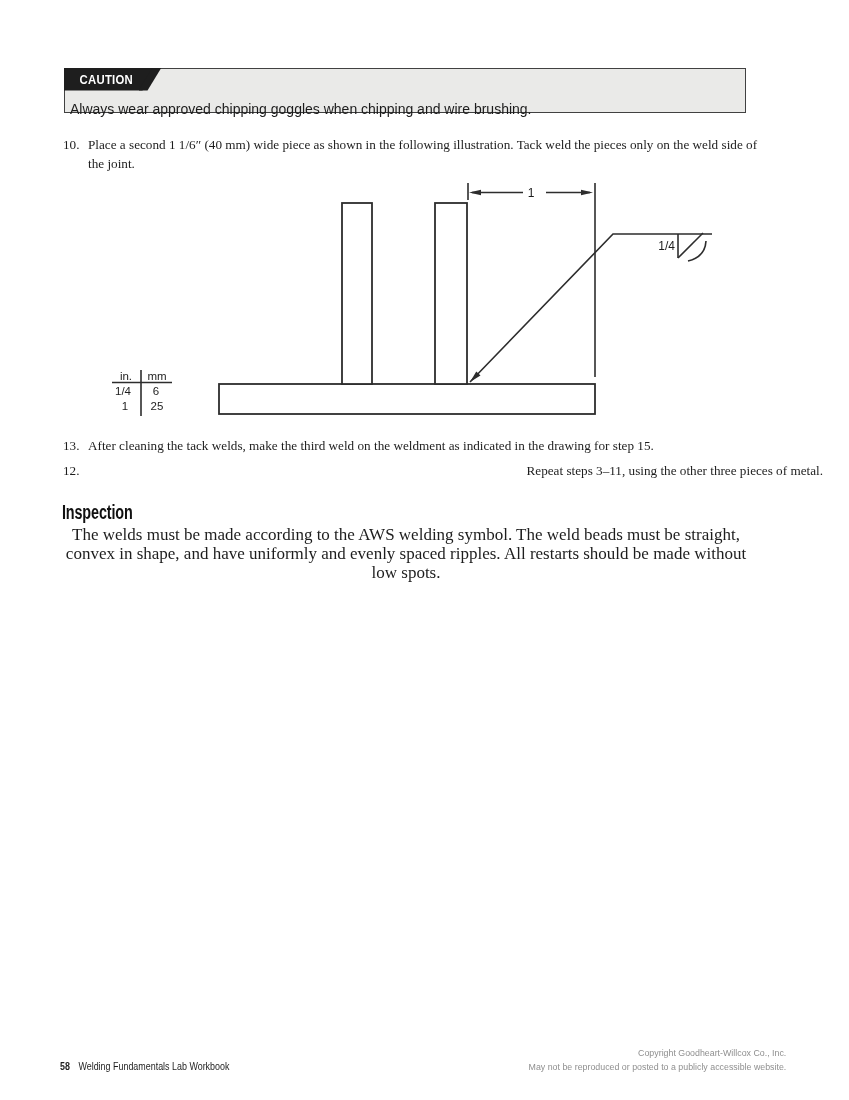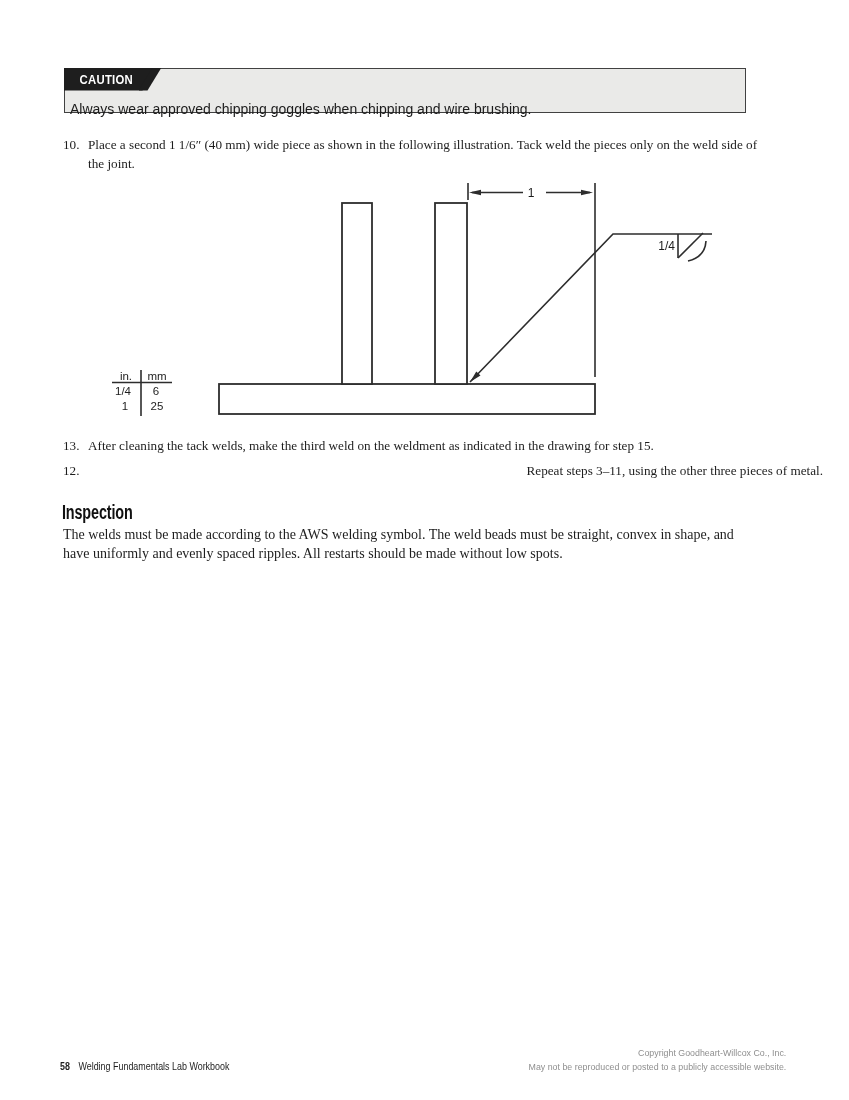--- a/index.html
+++ b/index.html
@@ -40,21 +40,21 @@
   .fig-stroke{stroke:var(--line,#2d2d2d);stroke-width:1.6;fill:none;stroke-linecap:butt;}
   .fig-shape{stroke:var(--line,#2d2d2d);stroke-width:1.8;fill:#ffffff;}
   .fig-arrow{fill:var(--line,#2d2d2d);stroke:none;}
   text.fig-label{font-family:"Liberation Sans",sans-serif;font-size:11.5px;fill:var(--ink,#1d1d1d);}
   text.fig-label-lg{font-family:"Liberation Sans",sans-serif;font-size:12px;fill:var(--ink,#1d1d1d);}
 
   
   .section-heading{position:absolute;left:62px;top:501px;font-family:"Liberation Sans",sans-serif;
         font-weight:bold;font-size:20px;letter-spacing:-.2px;transform:scaleX(.72);
         transform-origin:left center;white-space:nowrap;color:#111;}
-  .section-body{position:absolute;left:63px;top:526px;width:686px;font-size:14px;line-height:18.8px;}
+  .section-body{position:absolute;left:63px;top:526px;width:686px;font-size:17px;line-height:18.8px;text-align:center;}
 
   
   .footer-left{position:absolute;left:60px;top:1060px;font-family:"Liberation Sans",sans-serif;
         font-size:10.5px;transform:scaleX(.85);transform-origin:left center;white-space:nowrap;}
   .footer-page-num{font-weight:bold;margin-right:10px;}
   .footer-right{position:absolute;right:63px;top:1047px;text-align:right;
         font-family:"Liberation Sans",sans-serif;font-size:9.3px;line-height:13.5px;
         color:var(--muted,#8f8f8f);transform:scaleX(.95);transform-origin:right center;white-space:nowrap;}
 </style>
 </head>

